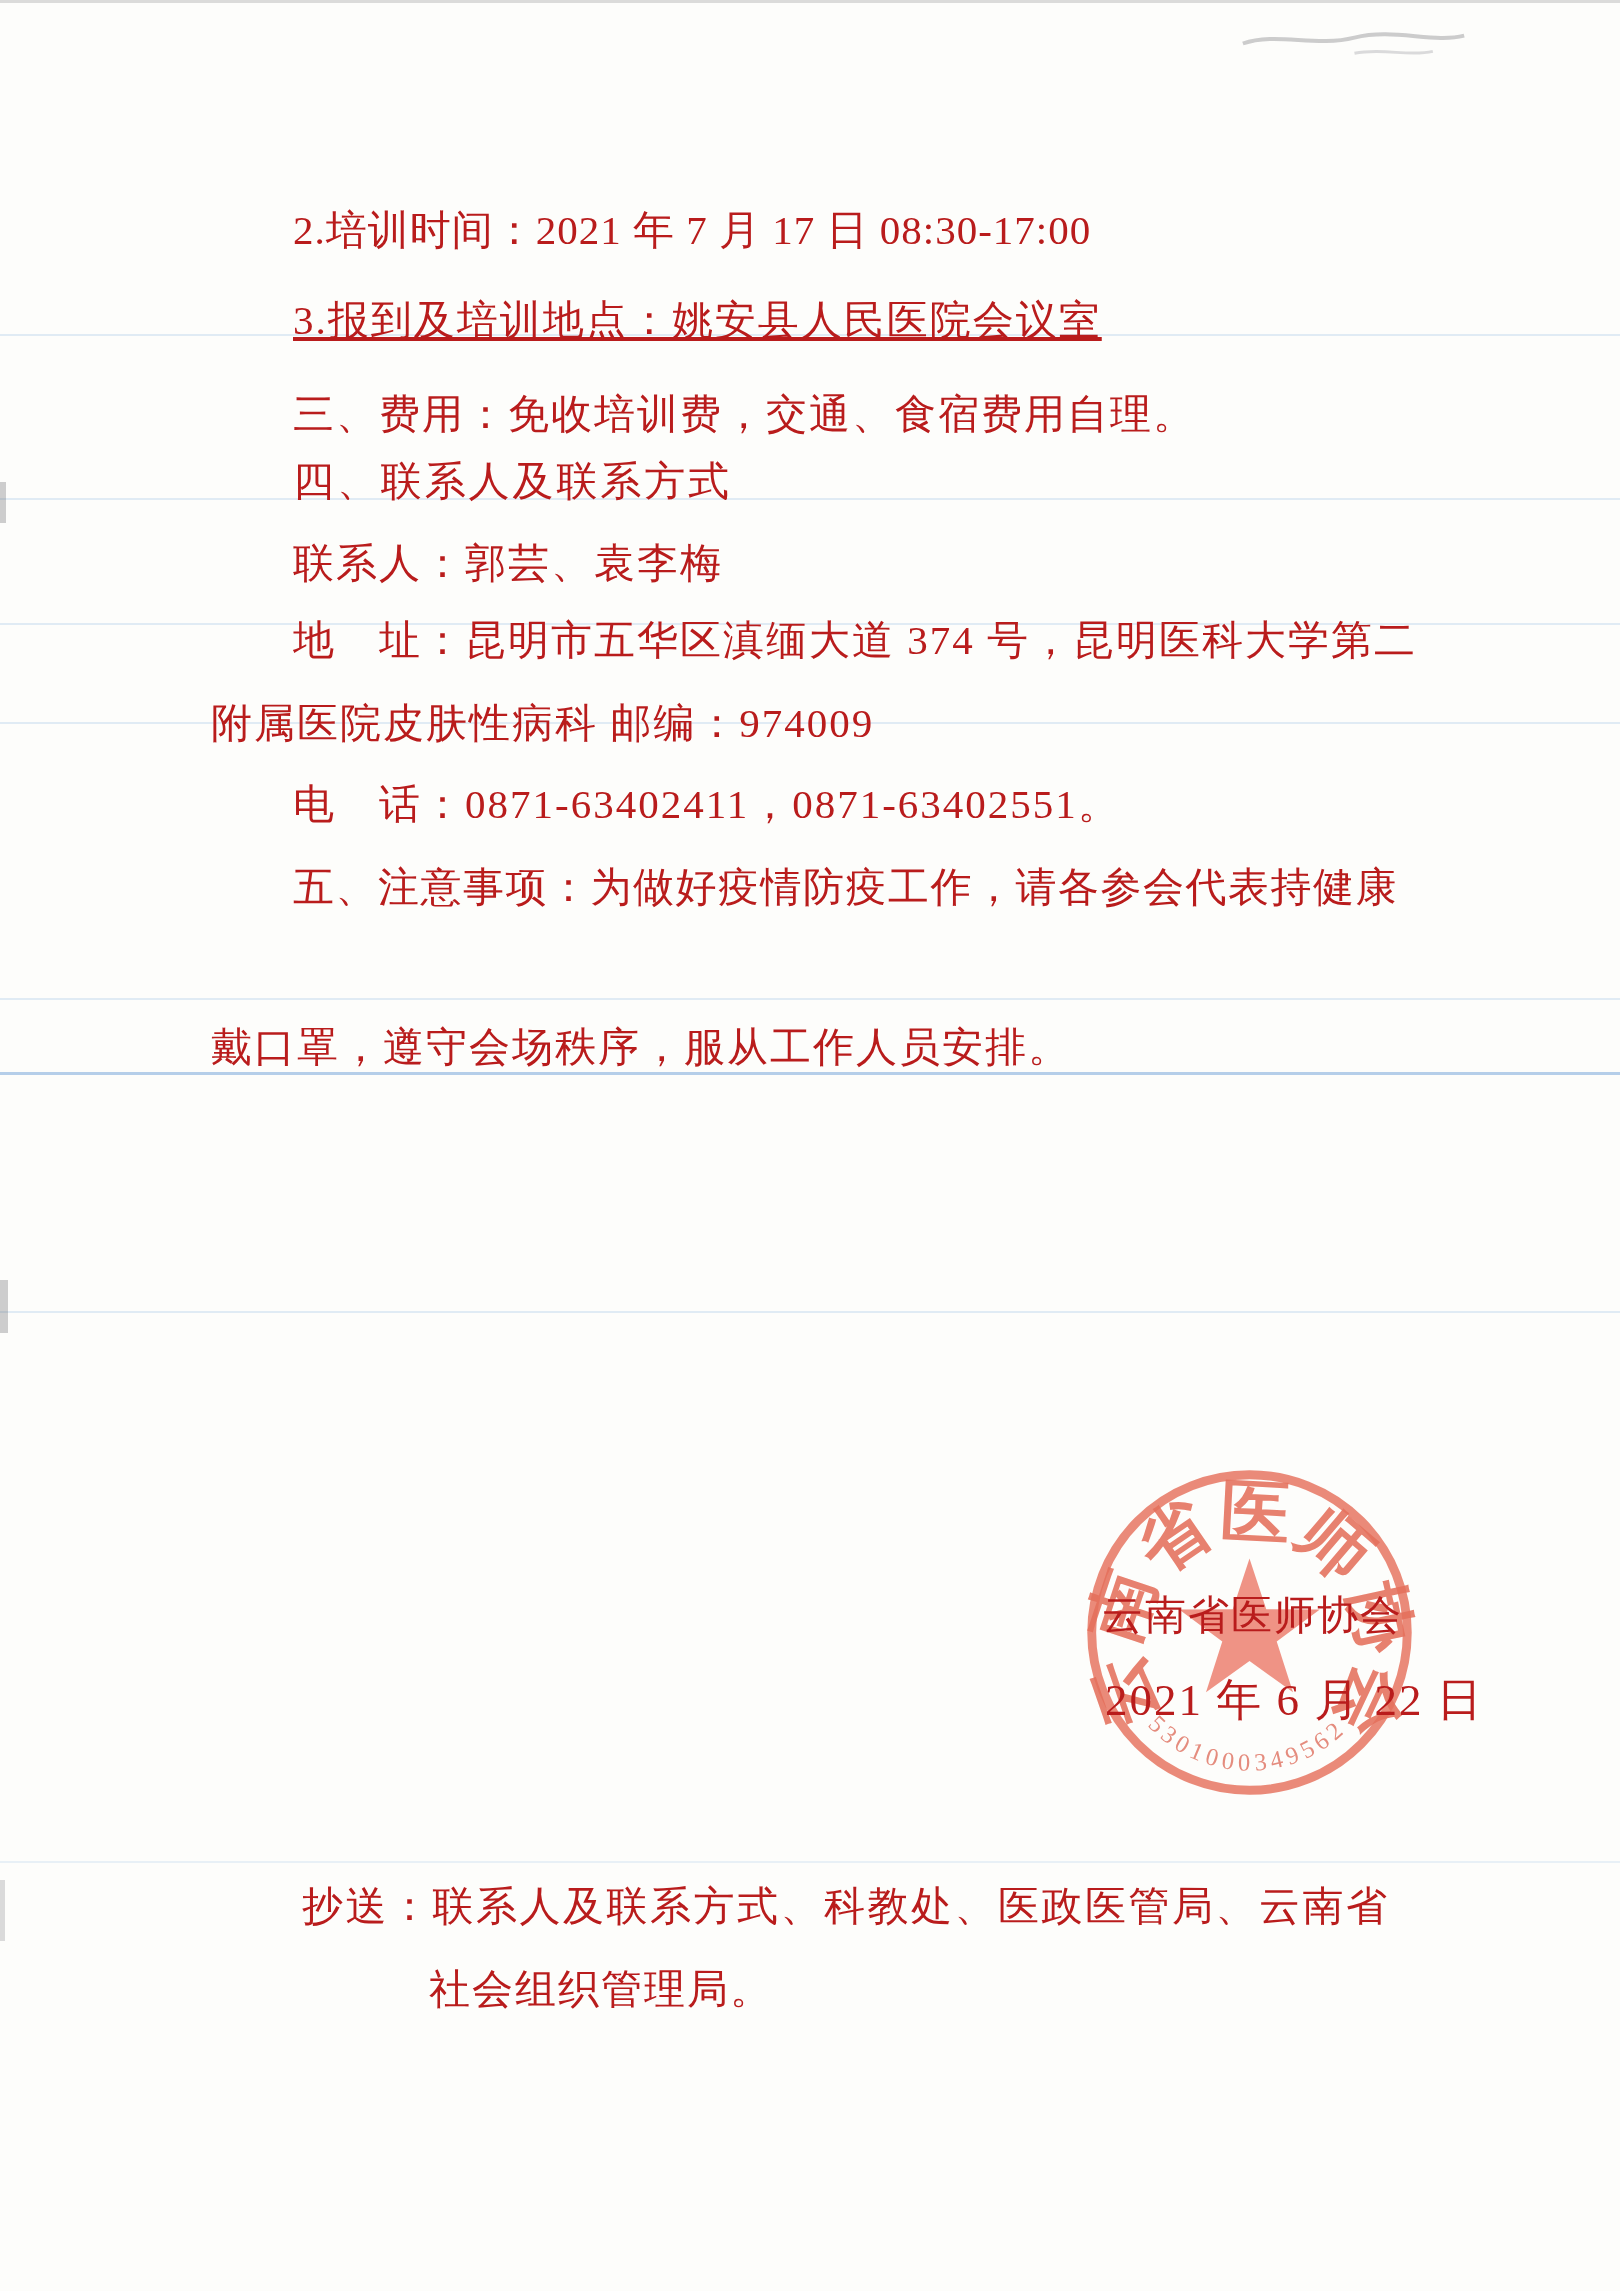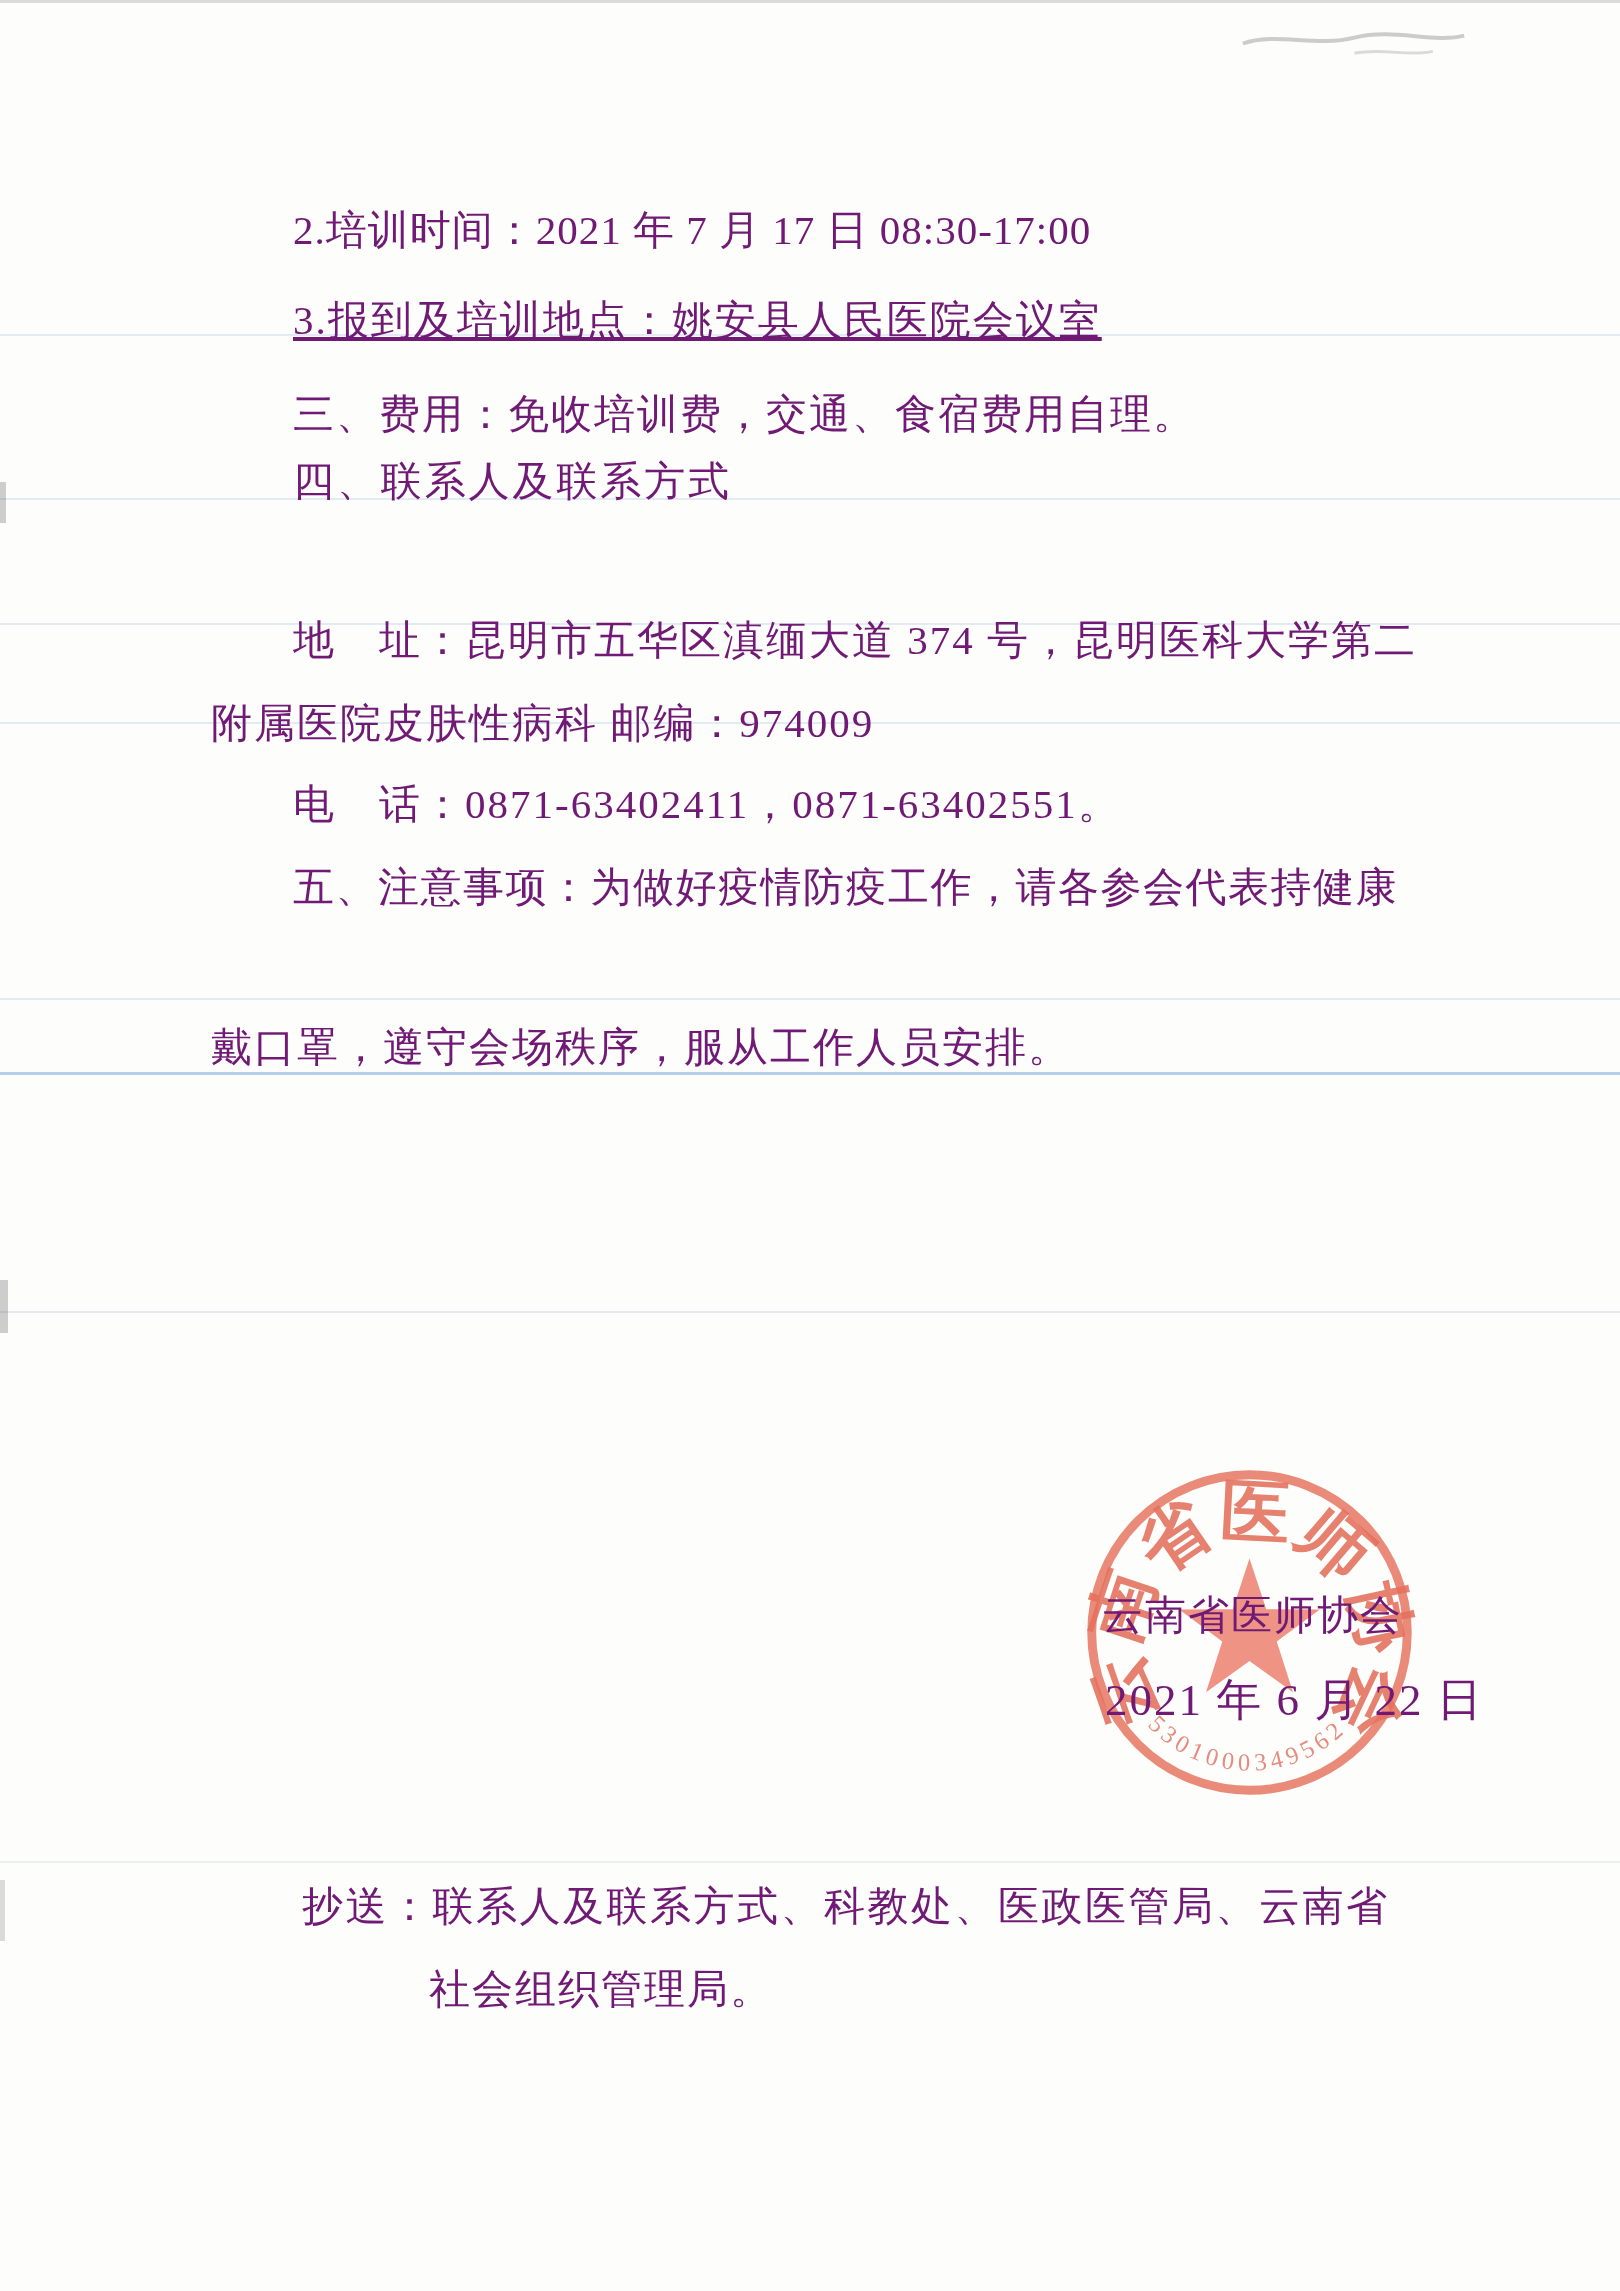--- a/index.html
+++ b/index.html
@@ -11,21 +11,21 @@
     overflow:hidden;
     font-family:"Liberation Serif","DejaVu Serif",serif;
     color:#262626;
   }
   .line{
     position:absolute;
     font-size:41px;
     line-height:1.15;
     letter-spacing:2px;
     white-space:nowrap;
-    color:#701a75;
+    color:#b91c1c;
   }
   .bold{font-weight:400;}
   
   .l-item2      {top:207px;  left:293px; letter-spacing:1px;}
   .l-item3      {top:297px;  left:293px;text-decoration:underline;}
   .l-sec3       {top:391px;  left:293px;}
   .l-sec4      {top:458px;  left:293px; letter-spacing:2.9px;}
   .l-contact    {top:540px;  left:293px;}
   .l-addr1      {top:617px;  left:293px; letter-spacing:2px;}
   .l-addr2      {top:700px;  left:211px;}
@@ -89,20 +89,21 @@
   <div class="line l-item2">2.培训时间：2021 年 7 月 17 日 08:30-17:00</div>
 
   <div class="line l-item3">3.报到及培训地点：姚安县人民医院会议室</div>
 
   <div class="line l-sec3">
     <span class="bold">三、费用：</span><span>免收培训费，交通、食宿费用自理。</span>
   </div>
 
   <div class="line l-sec4 bold">四、联系人及联系方式</div>
 
+  <div class="line l-contact">联系人：郭芸、袁李梅</div>
 
   <div class="line l-addr1">地　址：昆明市五华区滇缅大道 374 号，昆明医科大学第二</div>
 
   <div class="line l-addr2">附属医院皮肤性病科  邮编：974009</div>
 
   <div class="line l-phone">电　话：0871-63402411，0871-63402551。</div>
 
   <div class="line l-sec5">
     <span class="bold">五、注意事项：</span><span>为做好疫情防疫工作，请各参会代表持健康</span>
   </div>

